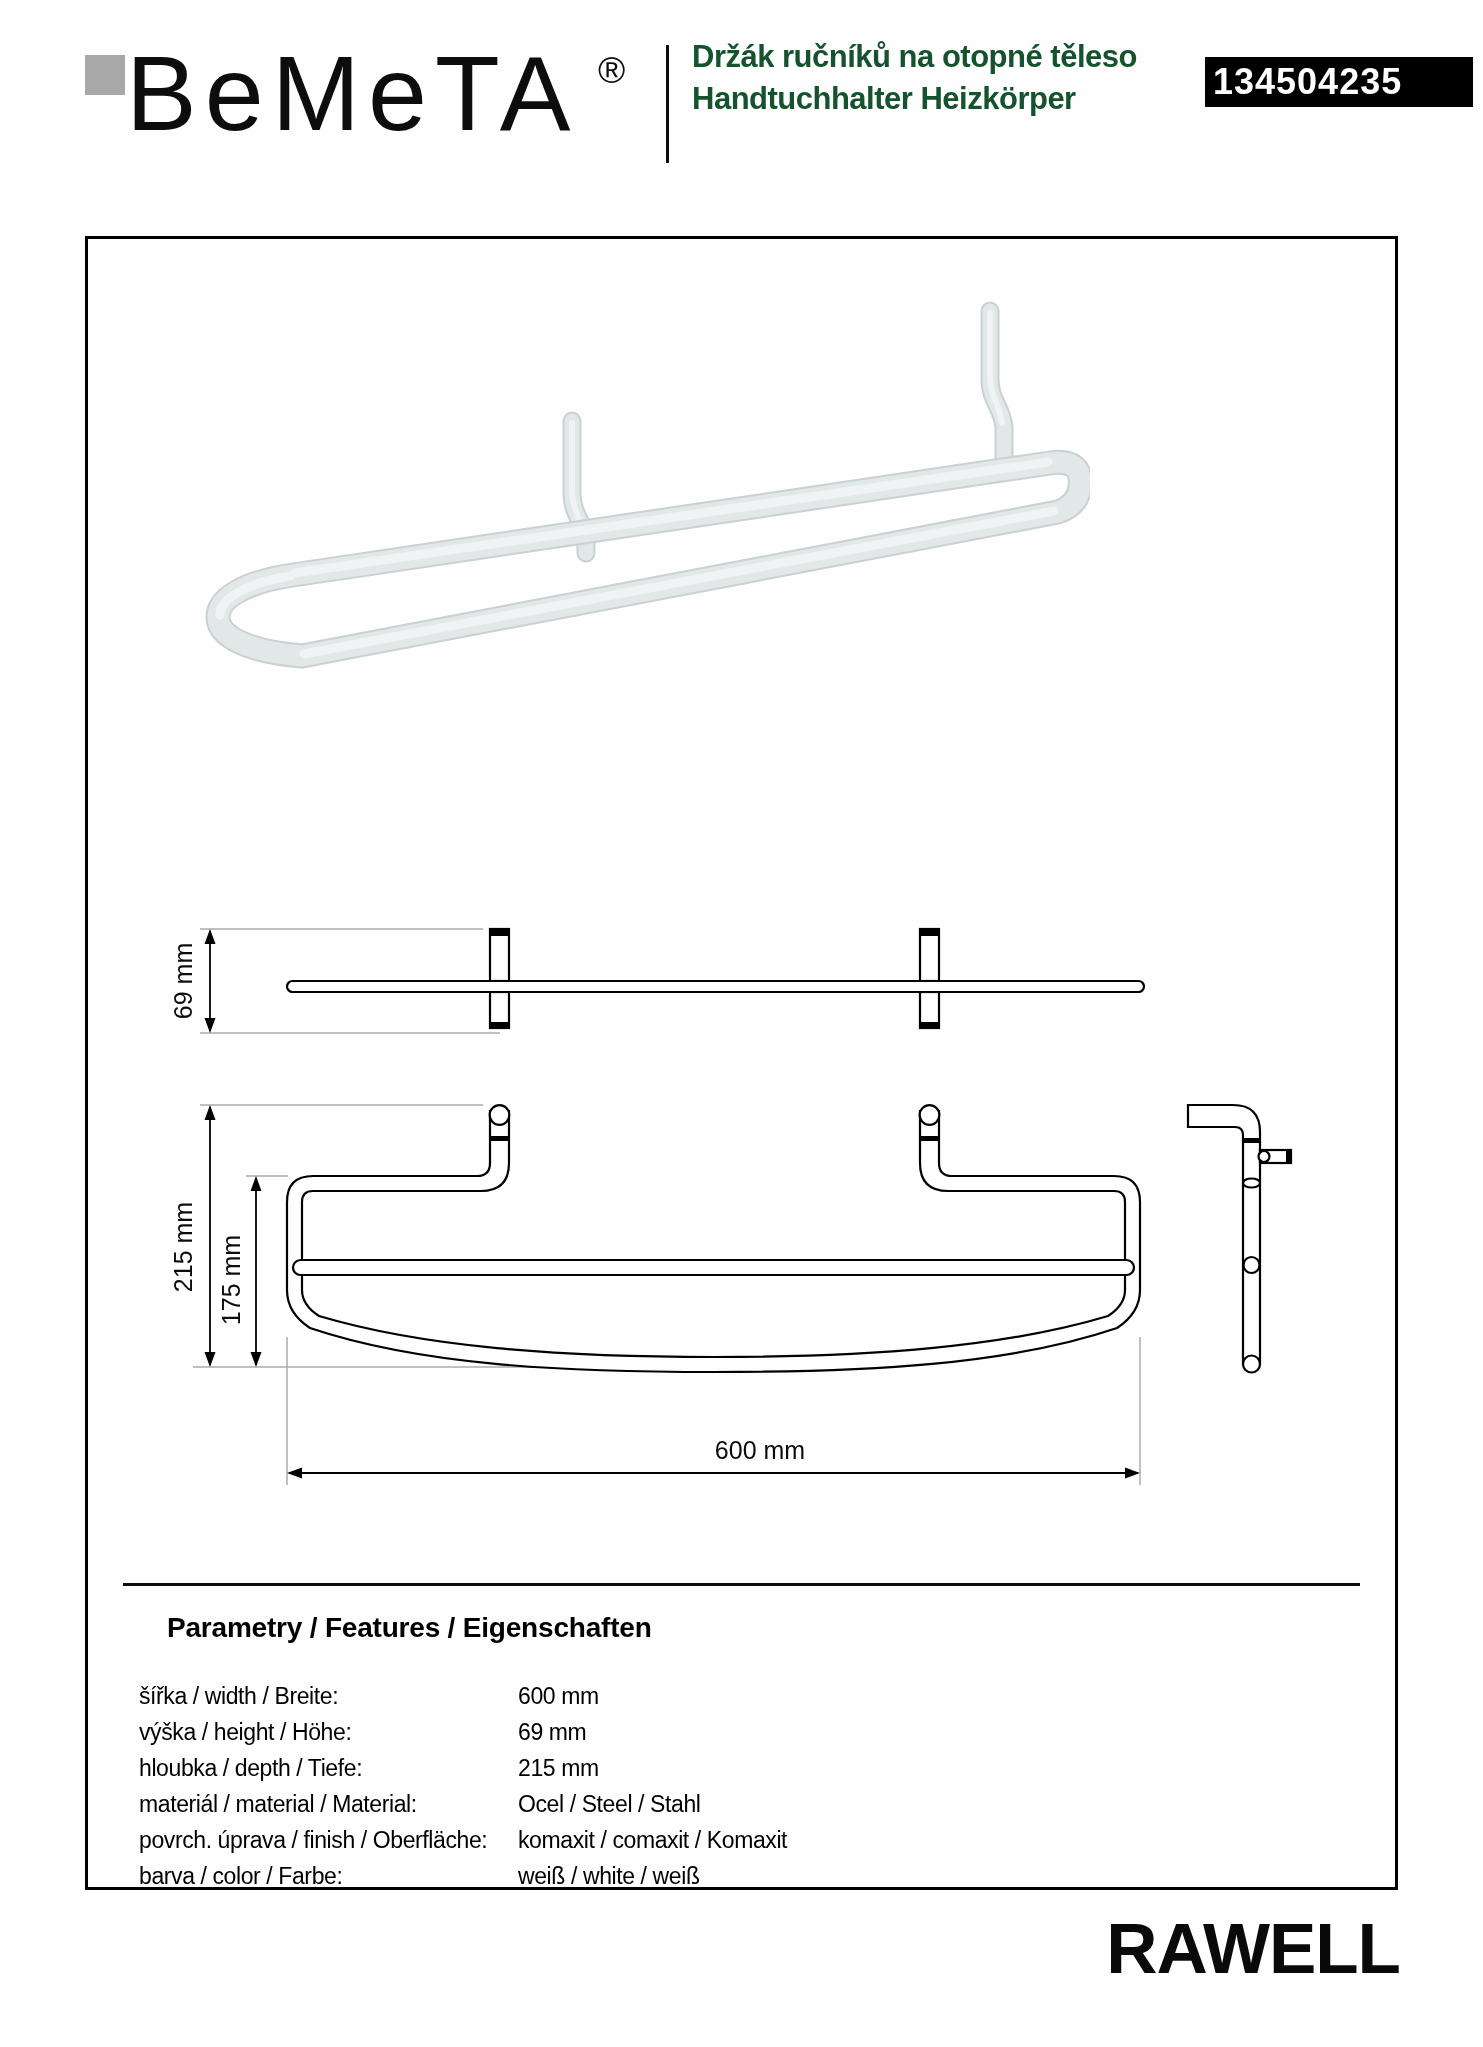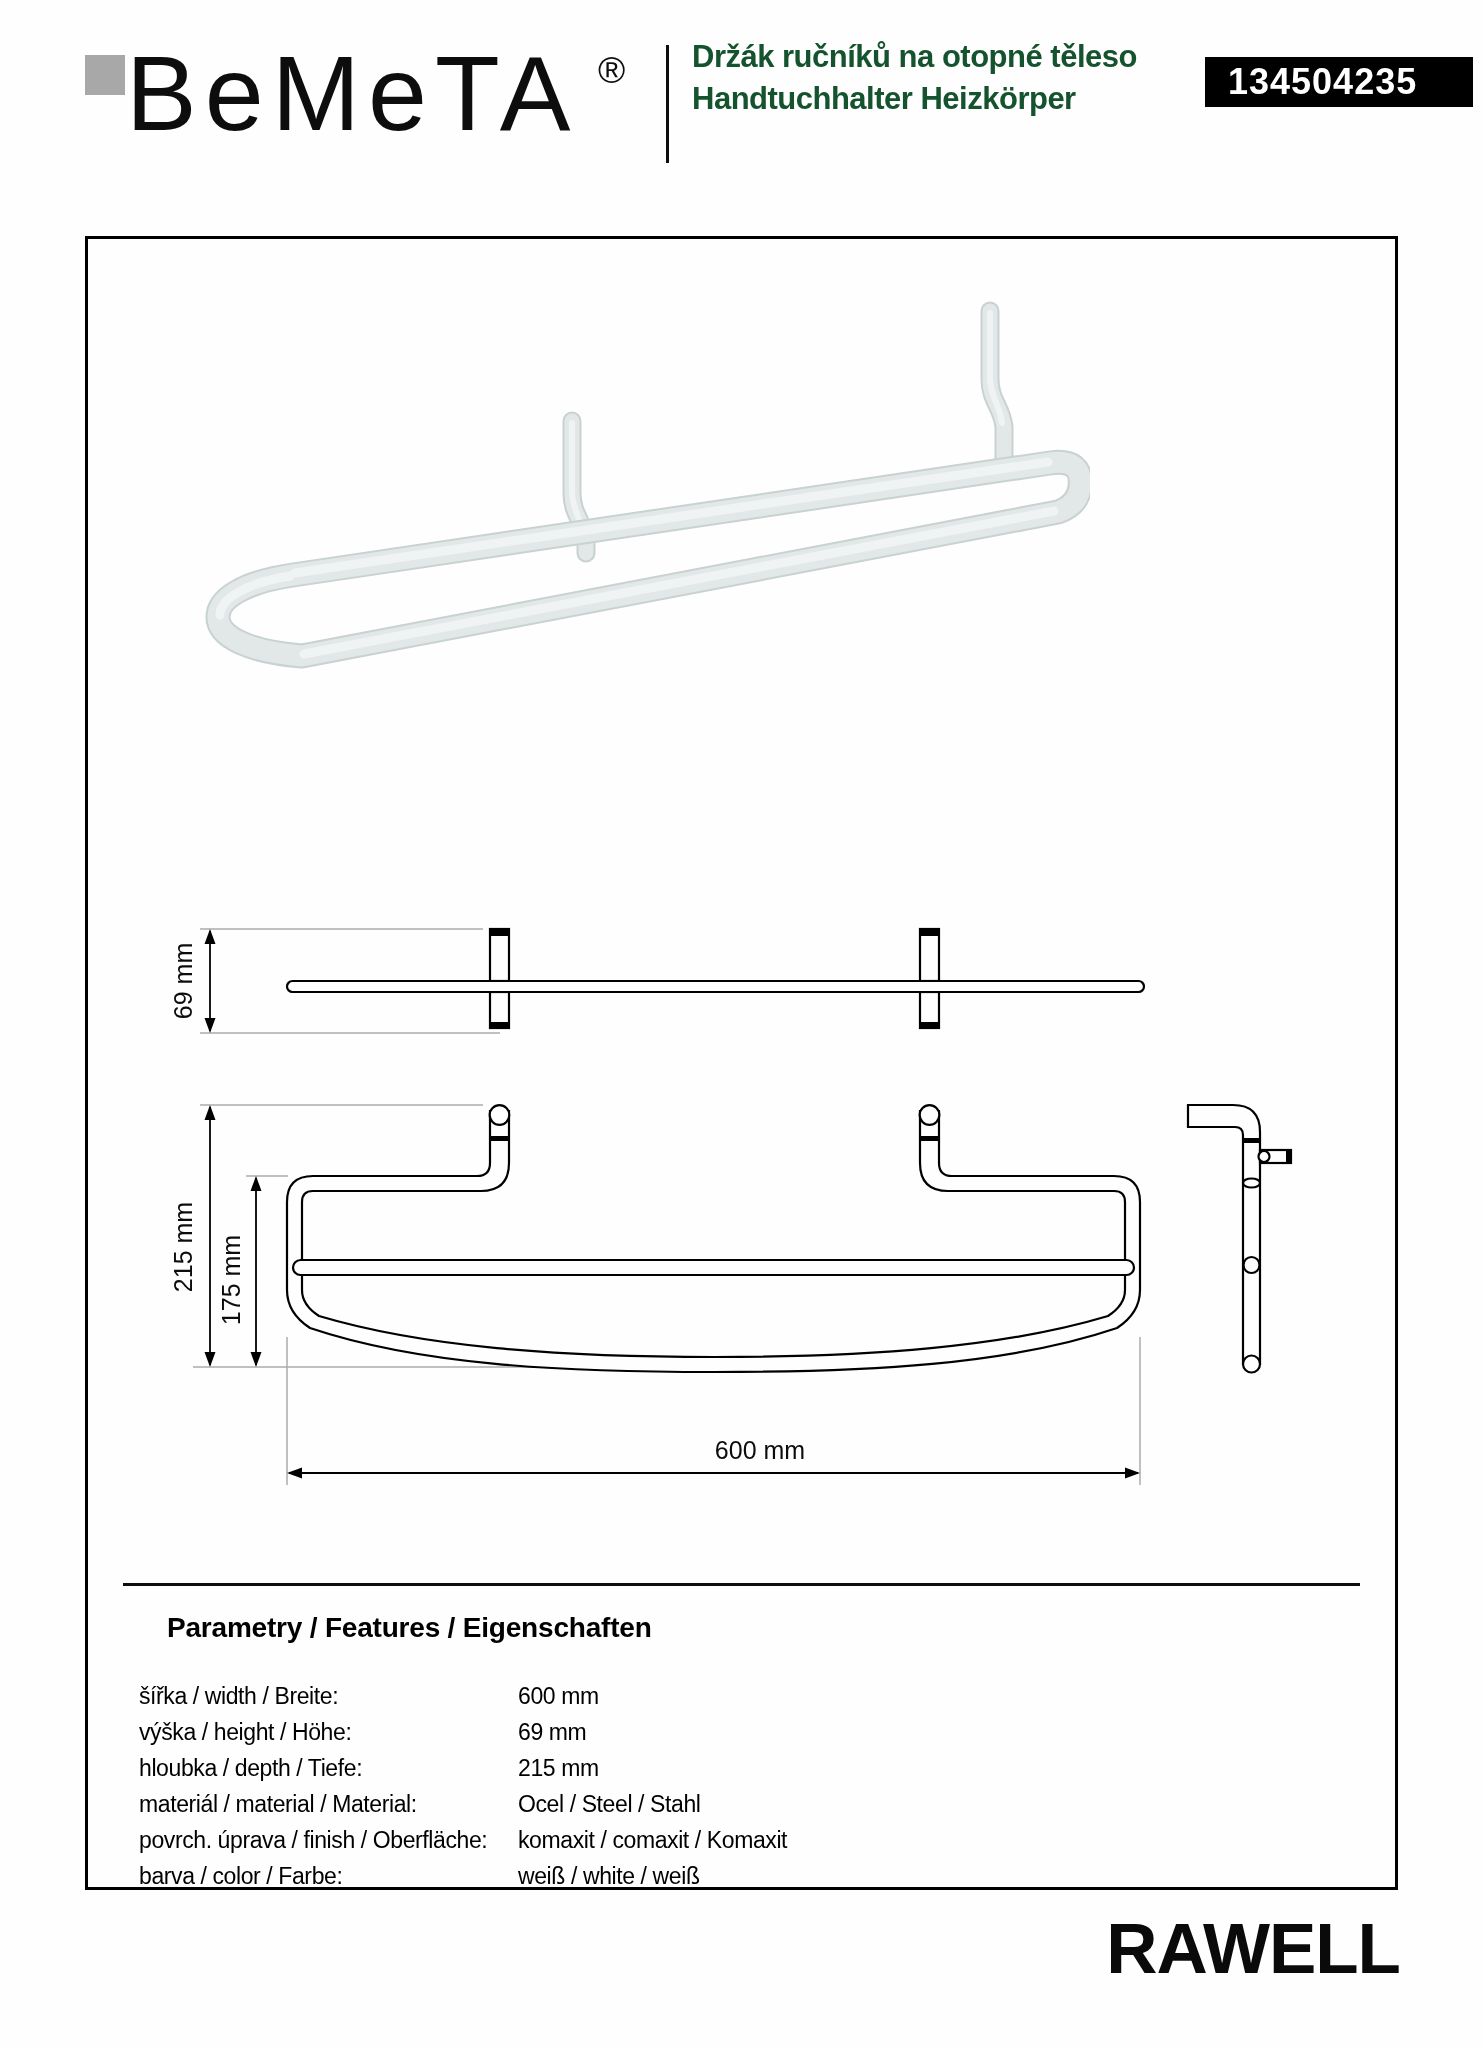--- a/index.html
+++ b/index.html
@@ -9,21 +9,21 @@
   }
   .abs{position:absolute;}
   
   #logo-square{left:85px;top:55px;width:40px;height:40px;background:#a8a8a8;}
   #logo-text{left:126px;top:40px;font-size:106px;line-height:106px;letter-spacing:8px;color:#0d0d0d;font-weight:400;}
   #registered-mark{left:598px;top:50px;font-size:37px;color:#0d0d0d;}
   #header-divider{left:666px;top:45px;width:3px;height:118px;background:#0d0d0d;}
   #title-block{left:692px;top:36px;width:520px;}
   .title-line{font-size:31px;font-weight:700;line-height:42px;letter-spacing:-0.5px;color:#14532d;white-space:nowrap;}
   #code-box{left:1205px;top:57px;width:268px;height:50px;background:#000;}
-  #code-box span{display:block;padding-left:23px;line-height:50px;font-size:36px;font-weight:700;color:#fff;letter-spacing:1px;}
+  #code-box span{display:block;padding-left:8px;line-height:50px;font-size:36px;font-weight:700;color:#fff;letter-spacing:1px;}
   
   #main-frame{left:85px;top:236px;width:1313px;height:1654px;border:3px solid #000;box-sizing:border-box;background:transparent;}
   
   #param-separator{left:123px;top:1583px;width:1237px;height:3px;background:#0d0d0d;}
   #param-heading{left:127px;top:1612px;font-size:28px;font-weight:700;letter-spacing:-0.2px;margin-left:40px;}
   #param-table{left:127px;top:1678px;width:1100px;}
   .param-row{display:grid;grid-template-columns:379px auto;line-height:36px;margin-left:12px;}
   .param-label,.param-value{font-size:23px;letter-spacing:-0.4px;white-space:nowrap;}
   
   #footer-brand{right:83px;top:1908px;font-size:71px;font-weight:700;letter-spacing:-1px;color:#0a0a0a;text-align:center;}

